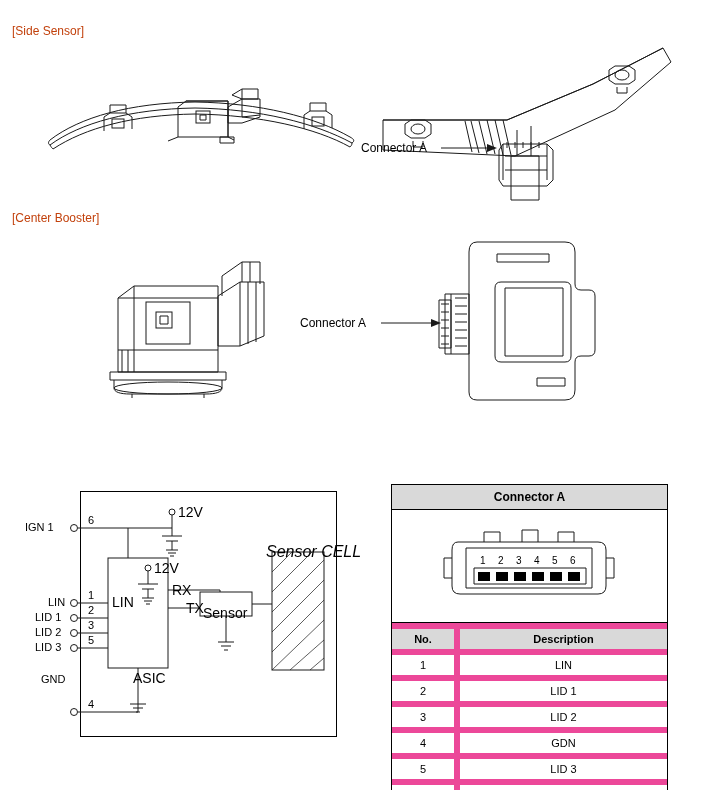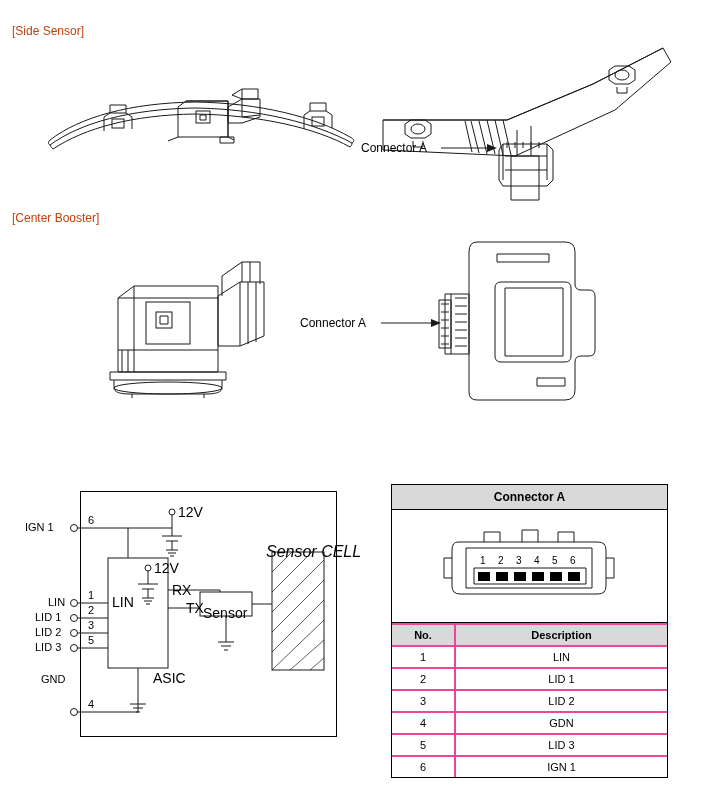--- a/index.html
+++ b/index.html
@@ -61,21 +61,21 @@
     border-bottom: 1px solid #000;
     position: relative;
     background: #fff;
   }
   table.pins {
     width: 100%;
     border-collapse: collapse;
     font-size: 11px;
   }
   table.pins th, table.pins td {
-    border: 2px solid #ec4899;
+    border: 6px solid #ec4899;
     text-align: center;
     height: 20px;
     padding: 0;
   }
   table.pins th {
     background: #d9d9d9;
     font-weight: bold;
     font-size: 11px;
   }
   table.pins th:first-child, table.pins td:first-child {
@@ -322,21 +322,21 @@
 
 <div class="abs pin-label" style="left:35px; top:641px;">LID 3</div>
 <div class="abs pin-label" style="left:88px; top:634px;">5</div>
 
 <div class="abs pin-label" style="left:41px; top:673px;">GND</div>
 <div class="abs pin-label" style="left:88px; top:698px;">4</div>
 
 <div class="abs circuit-text" style="left:178px; top:504px;">12V</div>
 <div class="abs circuit-text" style="left:154px; top:560px;">12V</div>
 <div class="abs circuit-text" style="left:112px; top:594px;">LIN</div>
-<div class="abs circuit-text" style="left:133px; top:670px;margin-left:20px;">ASIC</div>
+<div class="abs circuit-text" style="left:133px; top:670px;">ASIC</div>
 <div class="abs circuit-text" style="left:172px; top:582px;text-align:right;">RX</div>
 <div class="abs circuit-text" style="left:171px; top:600px;margin-left:15px;">TX</div>
 <div class="abs circuit-text" style="left:203px; top:605px;">Sensor</div>
 <div class="abs circuit-text" style="left:266px; top:543px; font-size:16px;font-style:italic;">Sensor CELL</div>
 
 <div class="conn-table">
   <div class="conn-header">Connector A</div>
   <div class="conn-image-area">
     <svg width="275" height="112" viewBox="0 0 275 112" style="position:absolute;left:0;top:0;">
       <g fill="none" stroke="#1a1a1a" stroke-width="1">

